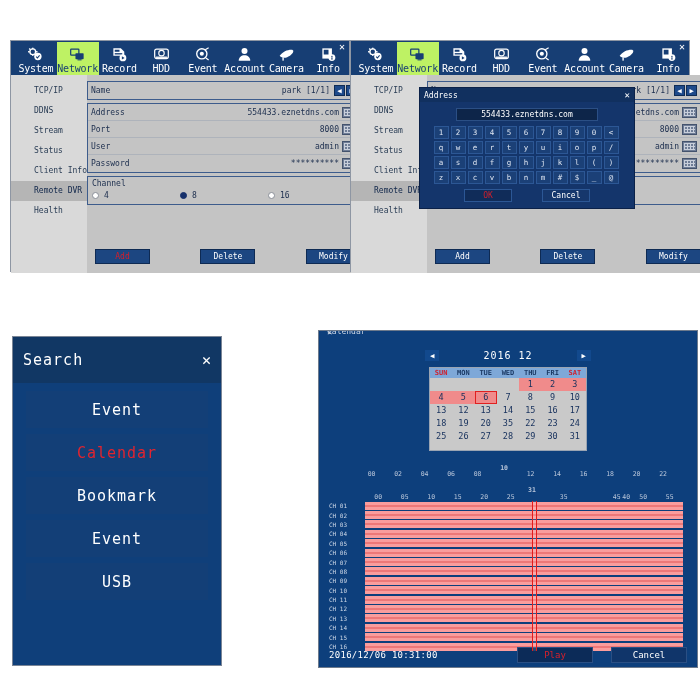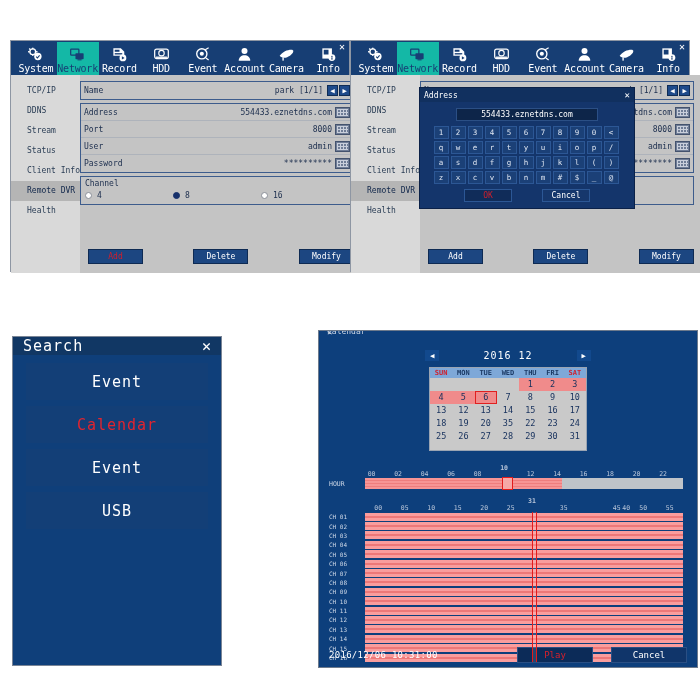--- a/index.html
+++ b/index.html
@@ -8,28 +8,28 @@
 
   .panel{ position:absolute; }
 
   
   .dvr{ width:340px; height:232px; background:#d9d9d9; border:1px solid #8e96a3; }
   .dvr-top{ position:relative; height:34px; background:#173e74; }
   .dvr-close{ position:absolute; right:4px; top:1px; color:#fff; font-size:10px; font-weight:bold; line-height:10px; cursor:pointer; }
   .tabs{ display:flex; height:34px; align-items:flex-end; padding-left:4px; }
   .tab{ width:42px; height:33px; display:flex; flex-direction:column; align-items:center; justify-content:flex-end;
         color:#ffffff; font-size:7px; position:relative; padding-bottom:1px; }
-  .tab.active{ background:#14b8a6; color:#173e74; }
+  .tab.active{ background:#bef264; color:#173e74; }
   .tab .glyph{ height:18px; display:flex; align-items:center; justify-content:center; }
   .tab .glyph svg{ display:block; }
   .tab .lbl{ font-size:10px; letter-spacing:-0.2px; white-space:nowrap;text-align:right; }
 
   .dvr-body{ display:flex; height:198px; }
   .sidebar{ width:78px; background:#d9d9d9; padding-top:6px; }
-  .side-item{ height:20px; line-height:20px; padding-left:16px; font-size:8px; color:#2a3d55; white-space:nowrap; }
+  .side-item{ height:20px; line-height:20px; padding-left:23px; font-size:8px; color:#2a3d55; white-space:nowrap; }
   .side-item.active{ background:#b5b5b5; color:#10264a; }
 
   .content{ flex:1; background:#c4c4c4; padding:6px 6px 0 0; position:relative; }
   .fieldgroup{ border:1px solid #3d5c8c; background:#c4c4c4; margin-bottom:3px; }
   .frow{ display:flex; align-items:center; height:17px; padding:0 3px; border-bottom:1px solid #aeb3bb; }
   .frow:last-child{ border-bottom:none; }
   .frow .flabel{ font-size:8px; color:#1b2d4d; flex:1; }
   .frow .fval{ font-size:8px; color:#1b2d4d; margin-right:3px; }
   .kbdicon{ width:15px; height:11px; background:#6f7d96; border:1px solid #44536e; display:inline-block; position:relative; }
   .kbdicon::after{ content:""; position:absolute; left:1px; top:1px; right:1px; bottom:1px;
@@ -61,21 +61,21 @@
         font-size:7.5px; display:flex; align-items:center; justify-content:center; margin-right:2px; }
   .key.wide{ width:53px; }
   .key.mid{ width:48px; }
   .kbbtns{ display:flex; justify-content:center; gap:30px; padding:1px 0 6px 0; }
   .kbbtn{ width:48px; height:13px; background:#16376c; border:1px solid #2c5795; font-size:8px;
           display:flex; align-items:center; justify-content:center; color:#ffffff; }
   .kbbtn.hl{ color:#cf1f2c; background:#102c59; }
 
   
   .search{ width:210px; height:330px; background:#0f3f7a; border:1px solid #7a8596; }
-  .search-title{ height:18px; background:#113764; display:flex; align-items:center; justify-content:space-between;
+  .search-title{ height:46px; background:#113764; display:flex; align-items:center; justify-content:space-between;
                  padding:0 10px; }
   .search-title .t{ color:#ffffff; font-size:15px; letter-spacing:1px; }
   .search-title .x{ color:#ffffff; font-size:15px; font-weight:bold; cursor:pointer; }
   .search-list{ padding:8px 13px; }
   .sbtn{ height:37px; background:#133f77; margin-bottom:6px; display:flex; align-items:center;
          justify-content:center; color:#ffffff; font-size:15px; letter-spacing:1px; }
   .sbtn.hl{ color:#e2242f; }
 
   
   .cal{ width:380px; height:338px; background:#0d3f7c; border:1px solid #6d7a8c; overflow:hidden; }
@@ -520,20 +520,21 @@
 </div>
 
 <div class="panel search" style="left:12px; top:336px;">
   <div class="search-title">
     <div class="t">Search</div>
     <div class="x">✕</div>
   </div>
   <div class="search-list" id="search-list">
       <div class="sbtn">Event</div>
       <div class="sbtn hl">Calendar</div>
+      <div class="sbtn">Bookmark</div>
       <div class="sbtn">Event</div>
       <div class="sbtn">USB</div>
     </div>
 </div>
 
 <div class="panel cal" style="left:318px; top:330px;">
   <div class="cal-title">
     <span>Calendar</span>
     <span class="x">✕</span>
   </div>
@@ -612,27 +613,20 @@
         <span style="left: 27.0833%;">06</span>
         <span style="left: 35.4167%;">08</span>
         <span class="bignum" style="left: 43.75%; top: -3px;">10</span>
         <span style="left: 52.0833%;">12</span>
         <span style="left: 60.4167%;">14</span>
         <span style="left: 68.75%;">16</span>
         <span style="left: 77.0833%;">18</span>
         <span style="left: 85.4167%;">20</span>
         <span style="left: 93.75%;">22</span>
       </div>
-    <div class="bar-line">
-      <div class="bar-lbl">HOUR</div>
-      <div class="bar" id="hour-bar">
-        <div class="fill" id="hour-fill" style="width: 62%;"></div>
-        <div class="hcursor" id="hour-cursor" style="left: 43%;"></div>
-      </div>
-    </div>
   </div>
 
   <div class="minwrap">
     <div class="ticks" id="min-ticks">
         <span style="left: 4.16667%;">00</span>
         <span style="left: 12.5%;">05</span>
         <span style="left: 20.8333%;">10</span>
         <span style="left: 29.1667%;">15</span>
         <span style="left: 37.5%;">20</span>
         <span style="left: 45.8333%;">25</span>

